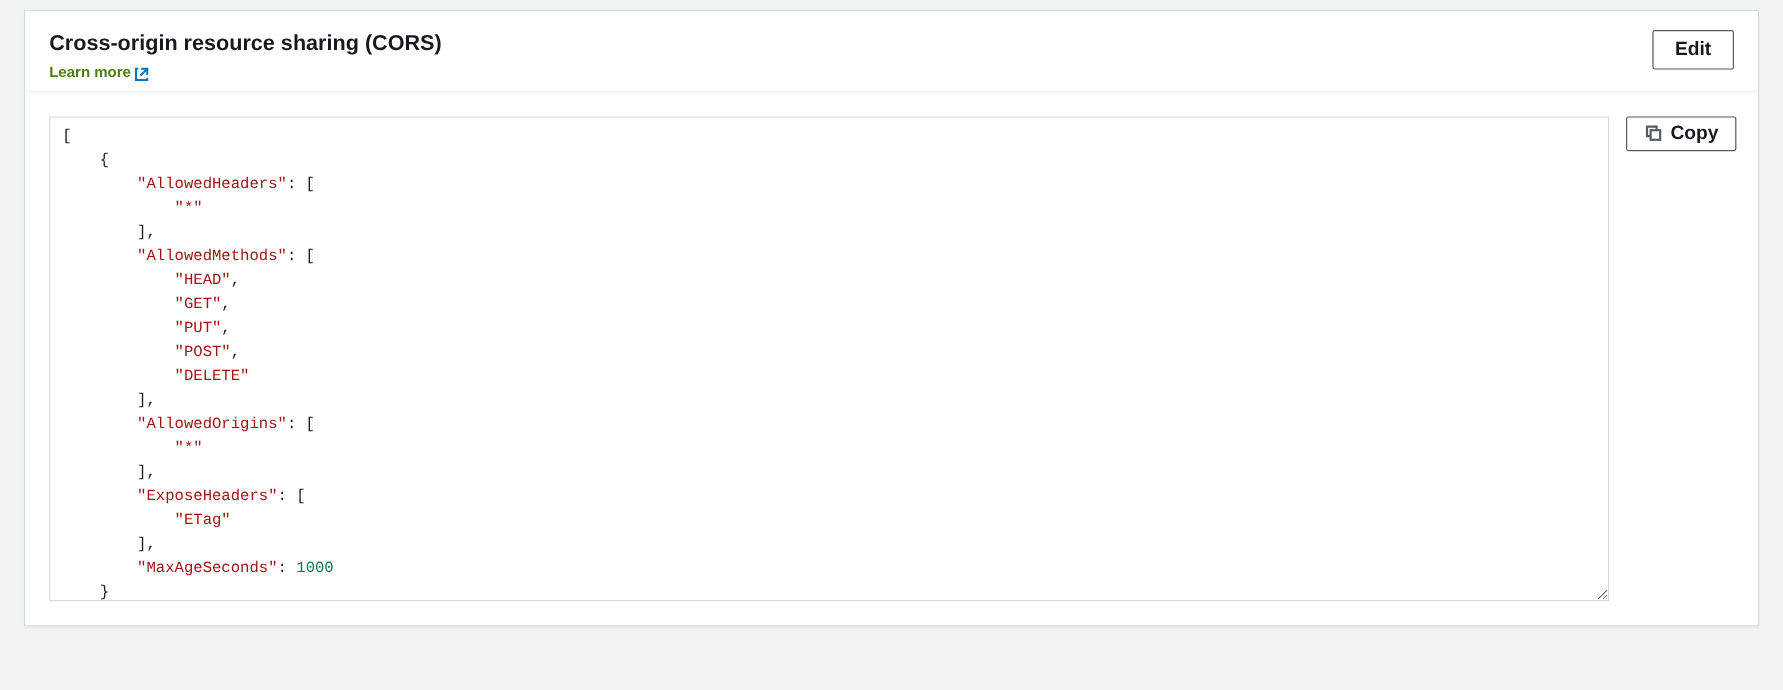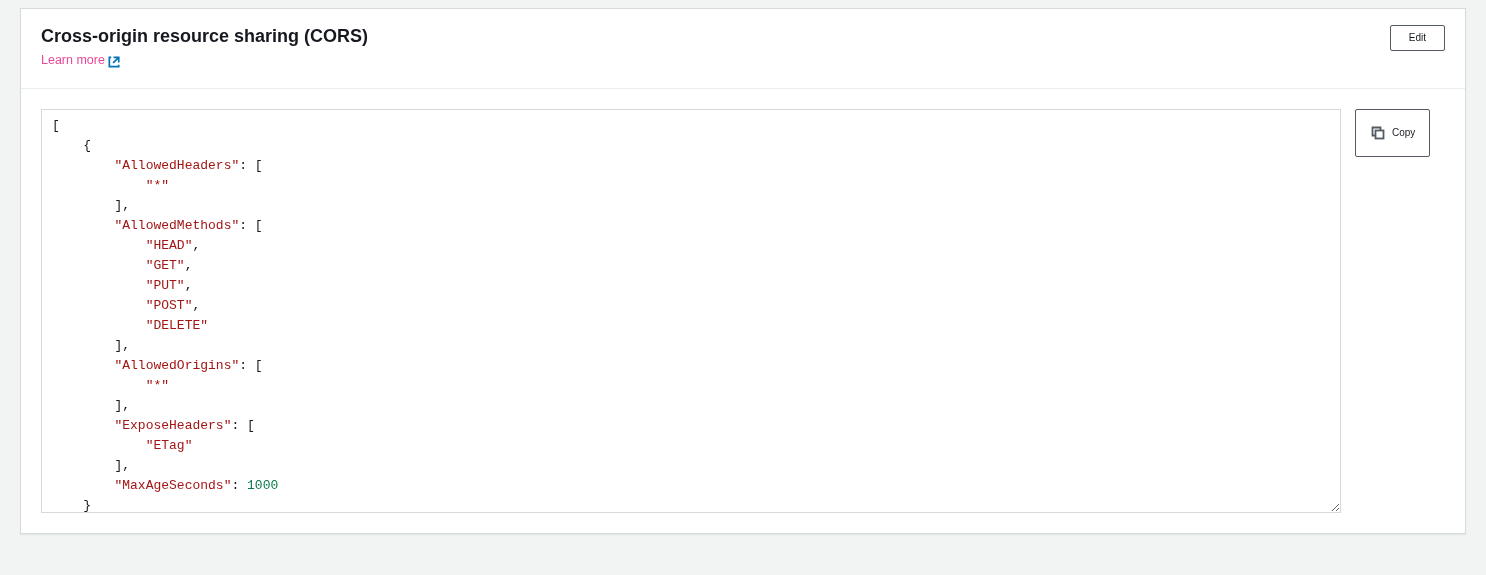--- a/index.html
+++ b/index.html
@@ -11,51 +11,51 @@
     }
     .panel {
       background: #fff;
       border: 1px solid #d5dbdb;
       box-shadow: 0 1px 1px rgba(0,0,0,0.05);
     }
     .panel-header {
       display: flex;
       justify-content: space-between;
       align-items: flex-start;
-      padding: 16px 20px 18px 20px;
+      padding: 16px 20px 6px 20px;
       border-bottom: 1px solid #eaeded;
     }
     .panel-title {
       font-size: 18px;
       font-weight: 700;
       color: #16191f;
       line-height: 1.3;
     }
     .panel-desc {
       font-size: 12.5px;
       line-height: 1.4;
       color: #545b64;
       margin-top: 4px;
     }
     .learn-more {
-      color: #ec4899;
-      font-weight: 400;
+      color: #4d7c0f;
+      font-weight: 700;
       text-decoration: none;
       display: inline-flex;
       align-items: center;
       gap: 2px;
     }
     .learn-more svg { width: 15px; height: 15px; }
     .btn {
       background: #fff;
       border: 1px solid #545b64;
       border-radius: 2px;
       padding: 6px 18px;
-      font-size: 10px;
-      font-weight: 400;
+      font-size: 16px;
+      font-weight: 700;
       color: #16191f;
       cursor: pointer;
       display: inline-flex;
       align-items: center;
       gap: 6px;
       line-height: 1.2;
     }
     .panel-body {
       display: flex;
       gap: 14px;
@@ -73,21 +73,21 @@
       color: #16191f;
       overflow-y: scroll;
       height: 404px;
       resize: both;
     }
     .json-key { color: #a31515; }
     .json-str { color: #a31515; }
     .json-num { color: #0a7a4b; }
     .copy-col { width: 90px; flex: none; }
     .copy-icon { width: 16px; height: 16px; }
-    .btn-copy { padding: 15px 14px; }
+    .btn-copy { padding: 4px 14px; }
   </style>
 </head>
 <body>
 
 <div class="panel">
   <div class="panel-header">
     <div>
       <h2 class="panel-title">Cross-origin resource sharing (CORS)</h2>
       <p class="panel-desc">
         <a href="#" class="learn-more">

